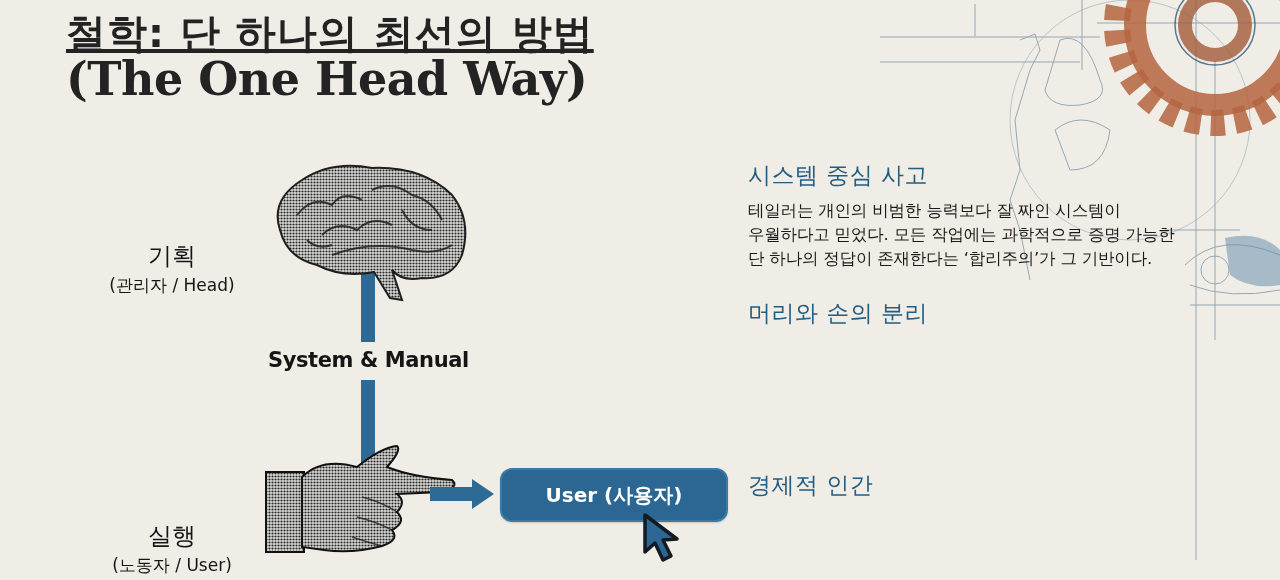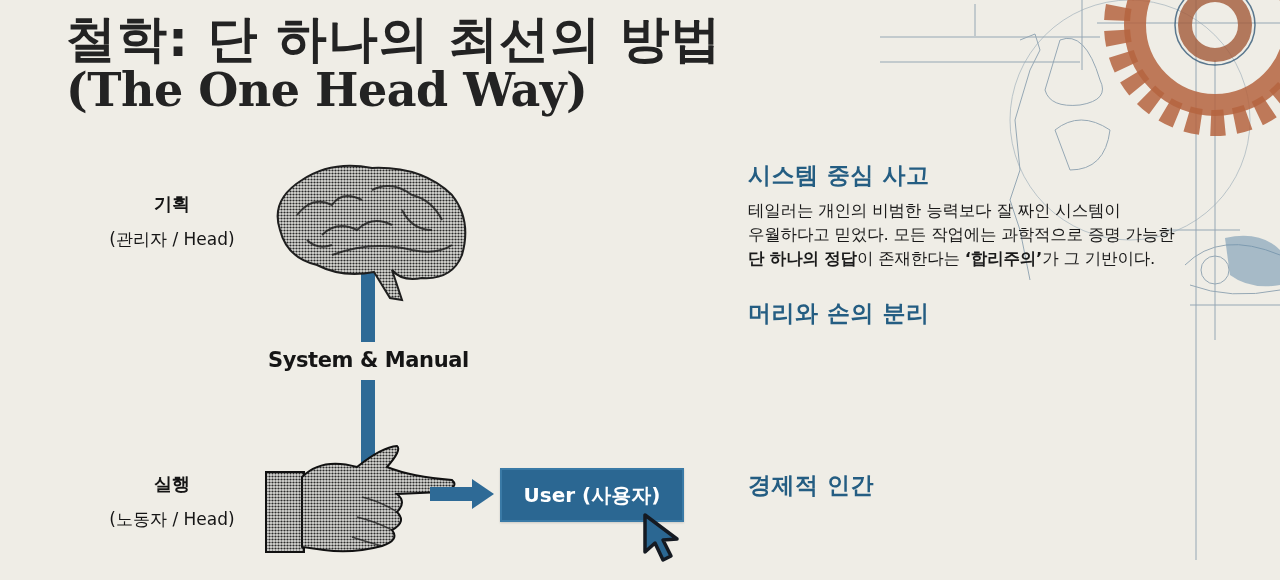--- a/index.html
+++ b/index.html
@@ -8,60 +8,60 @@
     background: #efede6;
     font-family: "DejaVu Sans", sans-serif;
     color: #151515;
   }
   .bg-blueprint { position: absolute; inset: 0; pointer-events: none; }
   .title {
     position: absolute; left: 66px; top: 12px;
     font-family: "DejaVu Serif", serif; font-weight: bold; color: #232323;
     line-height: 1.08;
   }
-  .title .ko { font-family: "DejaVu Sans", sans-serif; font-size: 50px; letter-spacing: 1px; display: block; }
+  .title .ko { font-family: "DejaVu Sans", sans-serif; font-size: 40px; letter-spacing: 1px; display: block; text-decoration: underline; }
   .title .en { font-size: 46px; display: block; letter-spacing: -0.5px; }
 
   .lbl { position: absolute; text-align: center; }
-  .lbl .main { font-size: 18px; font-weight: bold; display: block; }
-  .lbl .sub { font-size: 17px; display: block; margin-top: 12px; }
+  .lbl .main { font-size: 24px; font-weight: normal; display: block; margin-top: 48px; }
+  .lbl .sub { font-size: 17px; display: block; margin-top: 2px; }
   .lbl-head { left: 92px; top: 192px; width: 160px; }
   .lbl-hand { left: 92px; top: 472px; width: 160px; }
 
   .vline { position: absolute; left: 361px; width: 14px; background: #2e6a96; }
   .vline.top { top: 270px; height: 72px; }
   .vline.bot { top: 380px; height: 110px; }
   .system-label {
     position: absolute; left: 268px; top: 348px;
     font-size: 21px; font-weight: bold; letter-spacing: -0.4px; text-align: center;
   }
   .arrow-shaft { position: absolute; left: 430px; top: 487px; width: 46px; height: 14px; background: #2e6a96; }
   .arrow-head {
     position: absolute; left: 472px; top: 479px; width: 0; height: 0;
     border-top: 15px solid transparent; border-bottom: 15px solid transparent;
     border-left: 22px solid #2e6a96;
   }
   .user-btn {
-    position: absolute; left: 500px; top: 468px; width: 184px; height: 54px;
-    background: #2b6792; border-radius: 0; color: #fff;
+    position: absolute; left: 500px; top: 468px; width: 228px; height: 54px;
+    background: #2b6792; border-radius: 12px; color: #fff;
     display: flex; align-items: center; justify-content: center;
     font-size: 20px; font-weight: bold; box-shadow: 0 1px 2px rgba(0,0,0,.15);
     border: 2px solid #3a7aa6; box-sizing: border-box;
   }
   .cursor { position: absolute; left: 642px; top: 512px; }
 
   .brain { position: absolute; left: 262px; top: 160px; }
   .hand { position: absolute; left: 262px; top: 442px; }
 
   .section { position: absolute; left: 748px; width: 470px; }
   .section h2 {
-    margin: 0 0 8px 0; font-size: 23px; font-weight: bold; color: #245d82; letter-spacing: 0.5px;
+    margin: 0 0 8px 0; font-size: 23px; font-weight: normal; color: #245d82; letter-spacing: 0.5px;
   }
   .section p { margin: 0; font-size: 16.5px; line-height: 24px; color: #1a1a1a; letter-spacing: -0.2px; }
-  .section b { font-weight: bold; }
+  .section b { font-weight: normal; }
   .s1 { top: 160px; }
   .s2 { top: 298px; }
   .s3 { top: 470px; }
 </style>
 </head>
 <body>
 
 <svg class="bg-blueprint" width="1280" height="580" viewBox="0 0 1280 580">
   <g stroke="#4c6f8c" stroke-width="1" fill="none" opacity="0.55">
     <line x1="880" y1="37" x2="1100" y2="37"></line>
@@ -96,21 +96,21 @@
   <span class="ko">철학: 단 하나의 최선의 방법</span>
   <span class="en">(The One Head Way)</span>
 </div>
 
 <div class="lbl lbl-head">
   <span class="main">기획</span>
   <span class="sub">(관리자 / Head)</span>
 </div>
 <div class="lbl lbl-hand">
   <span class="main">실행</span>
-  <span class="sub">(노동자 / Head)</span>
+  <span class="sub">(노동자 / User)</span>
 </div>
 
 <div class="vline top"></div>
 <div class="system-label">System &amp; Manual</div>
 <div class="vline bot"></div>
 
 <svg class="brain" width="210" height="150" viewBox="0 0 210 150">
   <defs>
     <pattern id="halftone" width="3" height="3" patternUnits="userSpaceOnUse">
       <rect width="3" height="3" fill="#dcdcd8"></rect>

